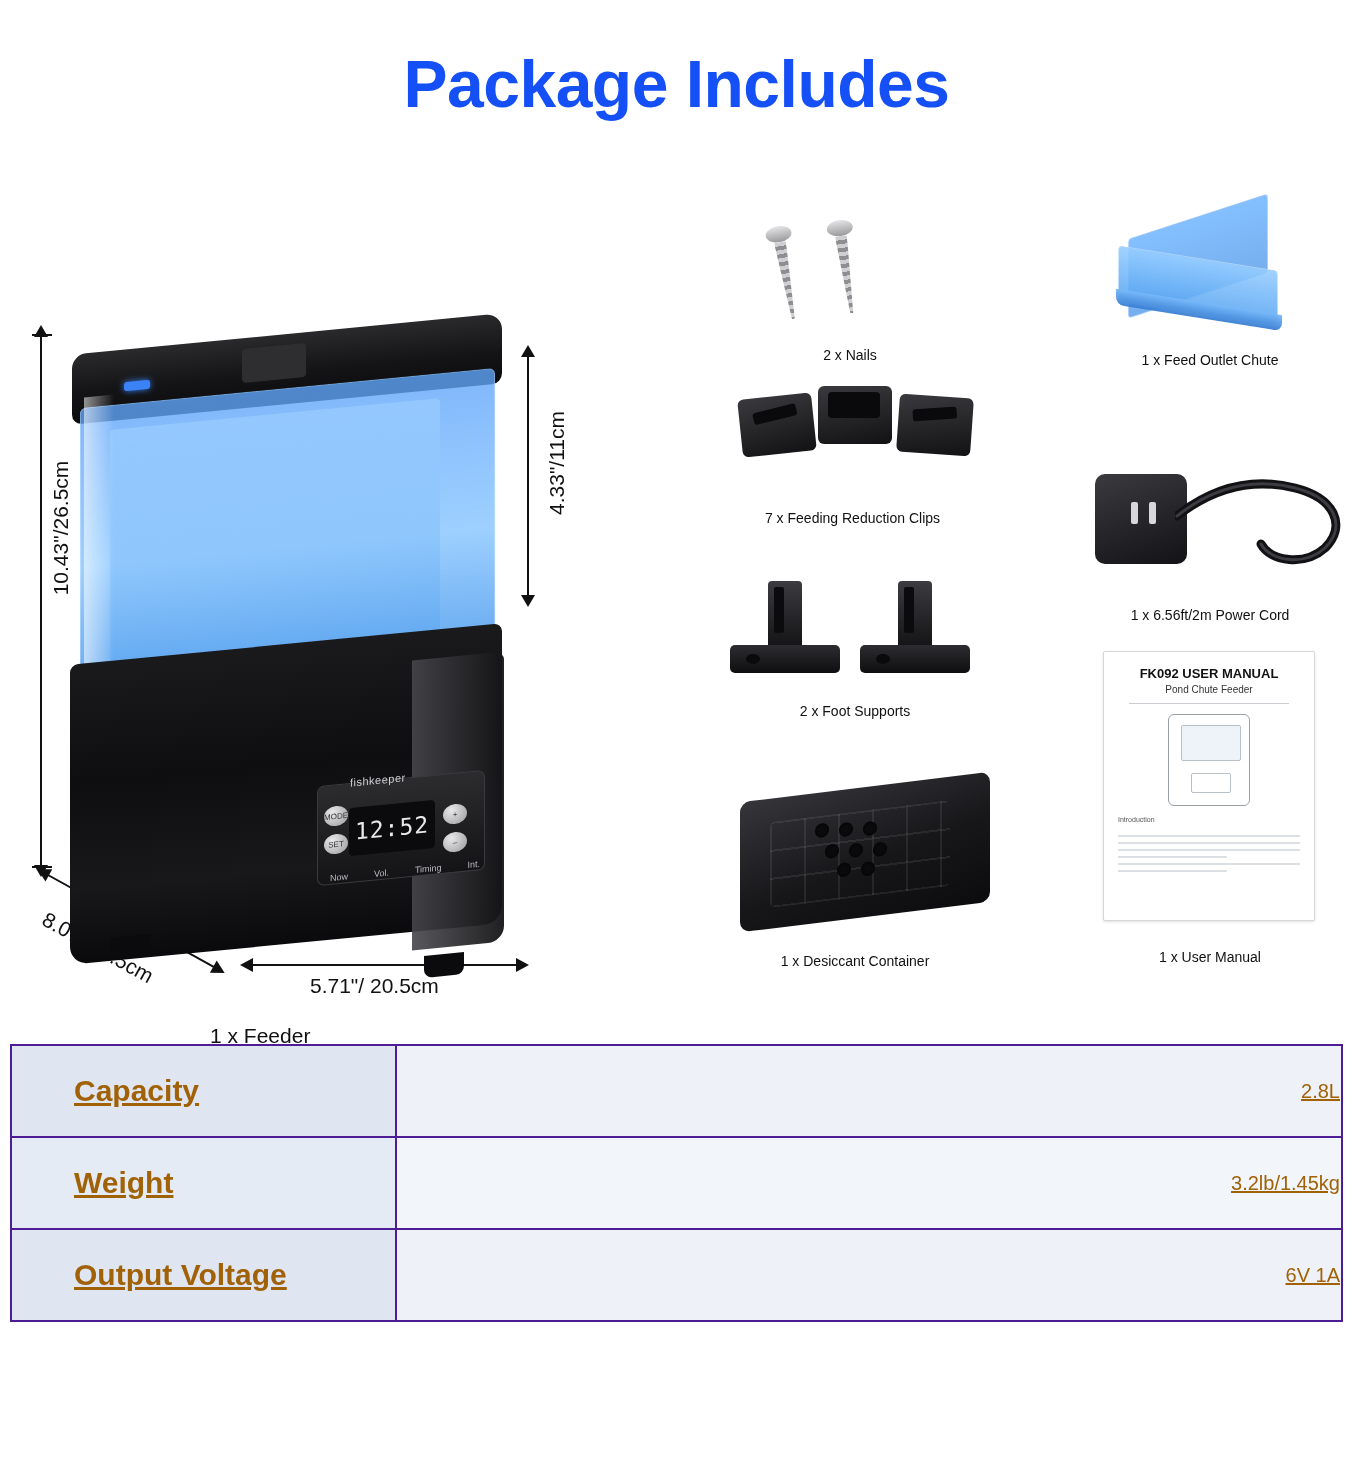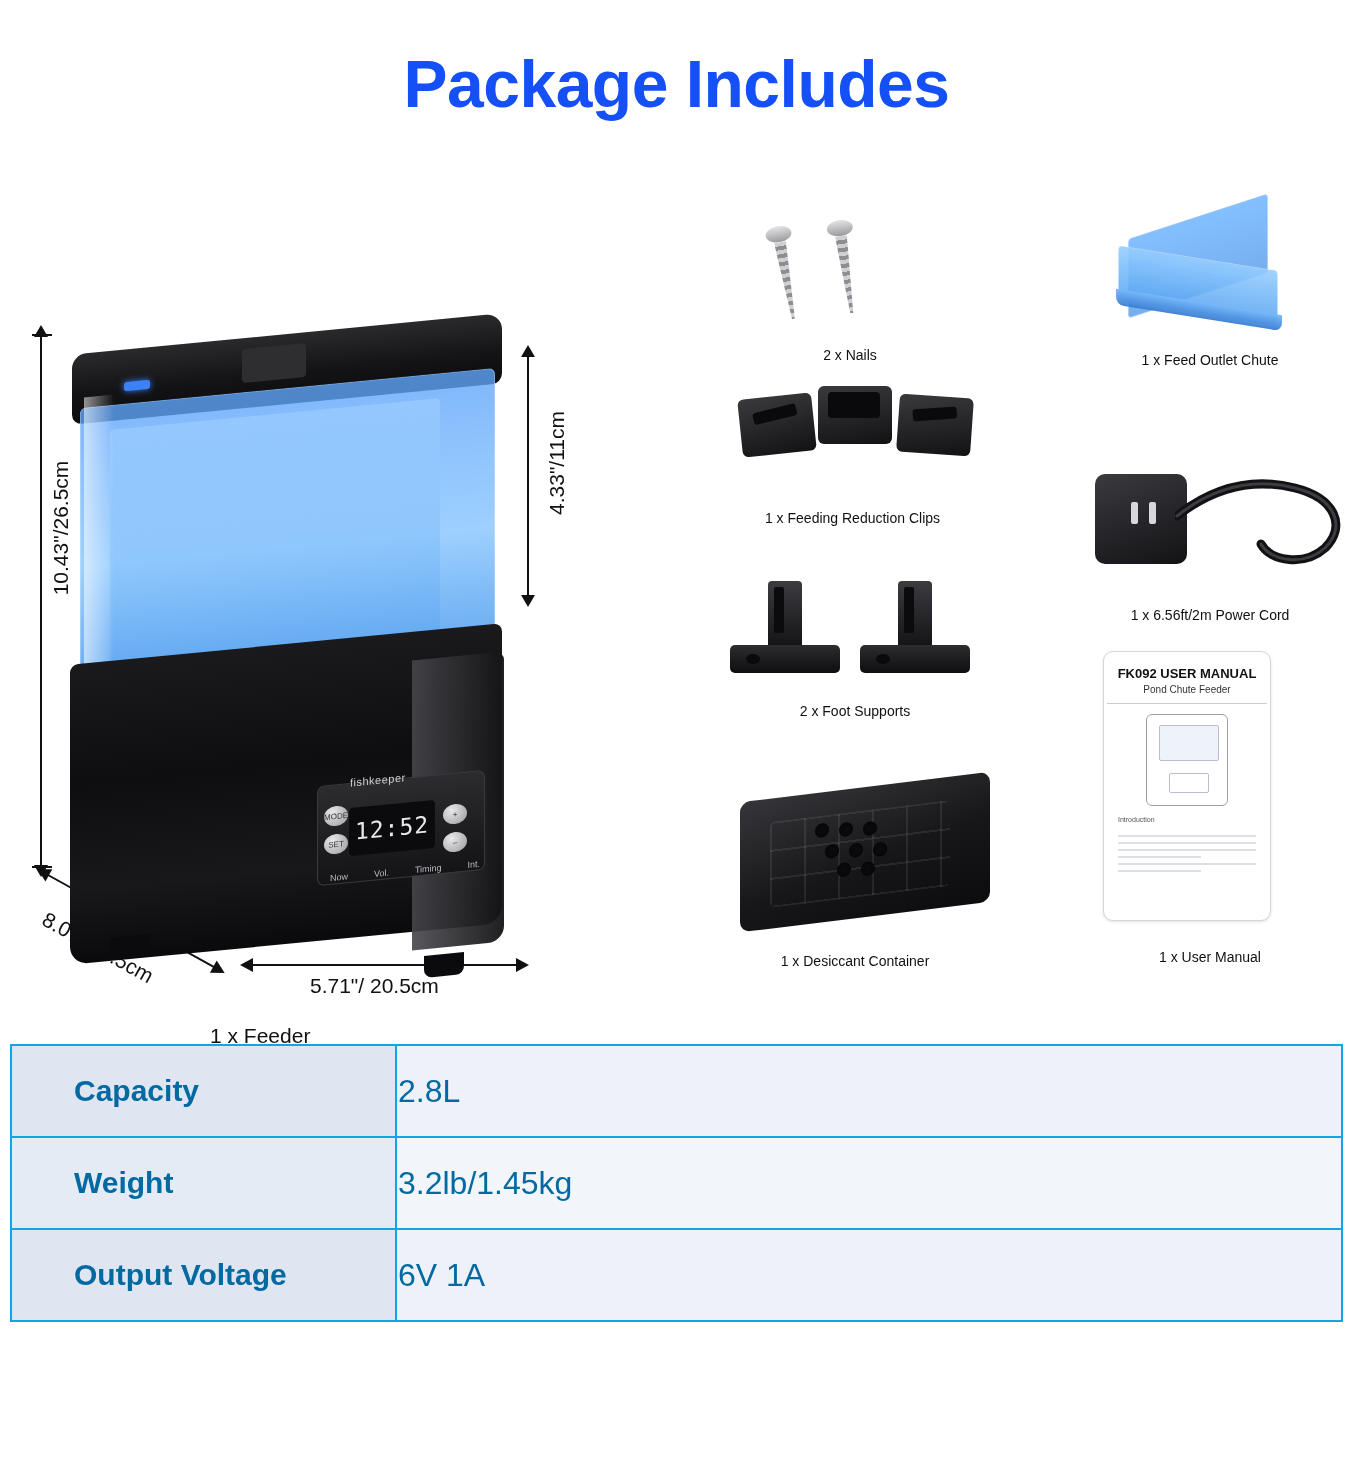--- a/index.html
+++ b/index.html
@@ -276,22 +276,22 @@
   }
   .prong { position:absolute; width:7px; height:22px; background:#d8d8da; border-radius:2px; top:28px; }
   .prong-a { left:36px; }
   .prong-b { left:54px; }
   .cord-wrap { position:absolute; left:120px; top:40px; width:180px; height:110px; }
   .cap-power { position:absolute; left:0; top:175px; width:310px; text-align:center; }
 
   
   .manual-zone { position:absolute; left:1065px; top:530px; width:290px; height:340px; }
   .manual-page {
-    position:absolute; left:38px; top:0; width:168px; height:270px;
-    background:#fff; border:1px solid #d4d6da; border-radius:10px;
+    position:absolute; left:38px; top:0; width:212px; height:270px;
+    background:#fff; border:1px solid #d4d6da; border-radius:2px;
     box-shadow: 0 1px 3px rgba(0,0,0,0.12);
     overflow:hidden;
   }
   .m-title { text-align:center; font-size:13px; font-weight:bold; margin-top:14px; color:#111; }
   .m-sub { text-align:center; font-size:10px; margin-top:3px; color:#333; }
   .m-rule { width:160px; height:1px; background:#c9ccd1; margin:8px auto; }
   .m-fig { width:82px; height:92px; margin:10px auto 0; border:1.5px solid #9aa0a8; border-radius:6px; position:relative; }
   .m-fig::before { content:""; position:absolute; left:12px; top:10px; width:58px; height:34px; background:#eef3fa; border:1px solid #b8bfc8; border-radius:2px; }
   .m-fig::after { content:""; position:absolute; left:22px; top:58px; width:38px; height:18px; border:1px solid #b8bfc8; border-radius:2px; }
   .m-lines { margin:12px 14px 0; }
@@ -300,36 +300,37 @@
   .m-smalltitle { font-size:7px; color:#555; margin:10px 14px 4px; }
   .cap-manual { position:absolute; left:0; top:292px; width:290px; text-align:center; }
 
   
   .spec-table {
     position:absolute; left:10px; top:1002px; width:1333px;
     border-collapse: collapse;
     table-layout: fixed;
   }
   .spec-table td {
-    border: 2px solid #0ea5e9;
+    border: 2px solid #4c1d95;
     height: 92px;
     font-size: 27px;
-    color: #0369a1;
+    color: #a16207;
+    text-decoration: underline;
   }
   .spec-table td.key {
     width: 385px;
     background: #dfe6f2;
     font-weight: bold;
     padding-left: 62px;
     font-size: 30px;
   }
   .spec-table td.val {
     background: #eef2f8;
-    text-align: left;
-    font-size: 32px;
+    text-align: right;
+    font-size: 20px;
   }
   .spec-table tr:nth-child(even) td.key { background:#e5ebf5; }
   .spec-table tr:nth-child(even) td.val { background:#f2f5fa; }
 </style>
 </head>
 <body>
 
 <div class="page">
 
   <div class="title">Package Includes</div>
@@ -393,21 +394,21 @@
         <div class="nail-head"></div>
         <div class="nail-shaft"></div>
       </div>
       <div class="cap-nails acc-caption">2 x Nails</div>
     </div>
 
     <div class="clips">
       <div class="clip clip1"></div>
       <div class="clip clip2"></div>
       <div class="clip clip3"></div>
-      <div class="cap-clips acc-caption">1 x Feeding Reduction Clips</div>
+      <div class="cap-clips acc-caption">7 x Feeding Reduction Clips</div>
     </div>
 
     <div class="supports">
       <div class="support sup1">
         <div class="support-fin"></div>
         <div class="support-base"></div>
       </div>
       <div class="support sup2">
         <div class="support-fin"></div>
         <div class="support-base"></div>

